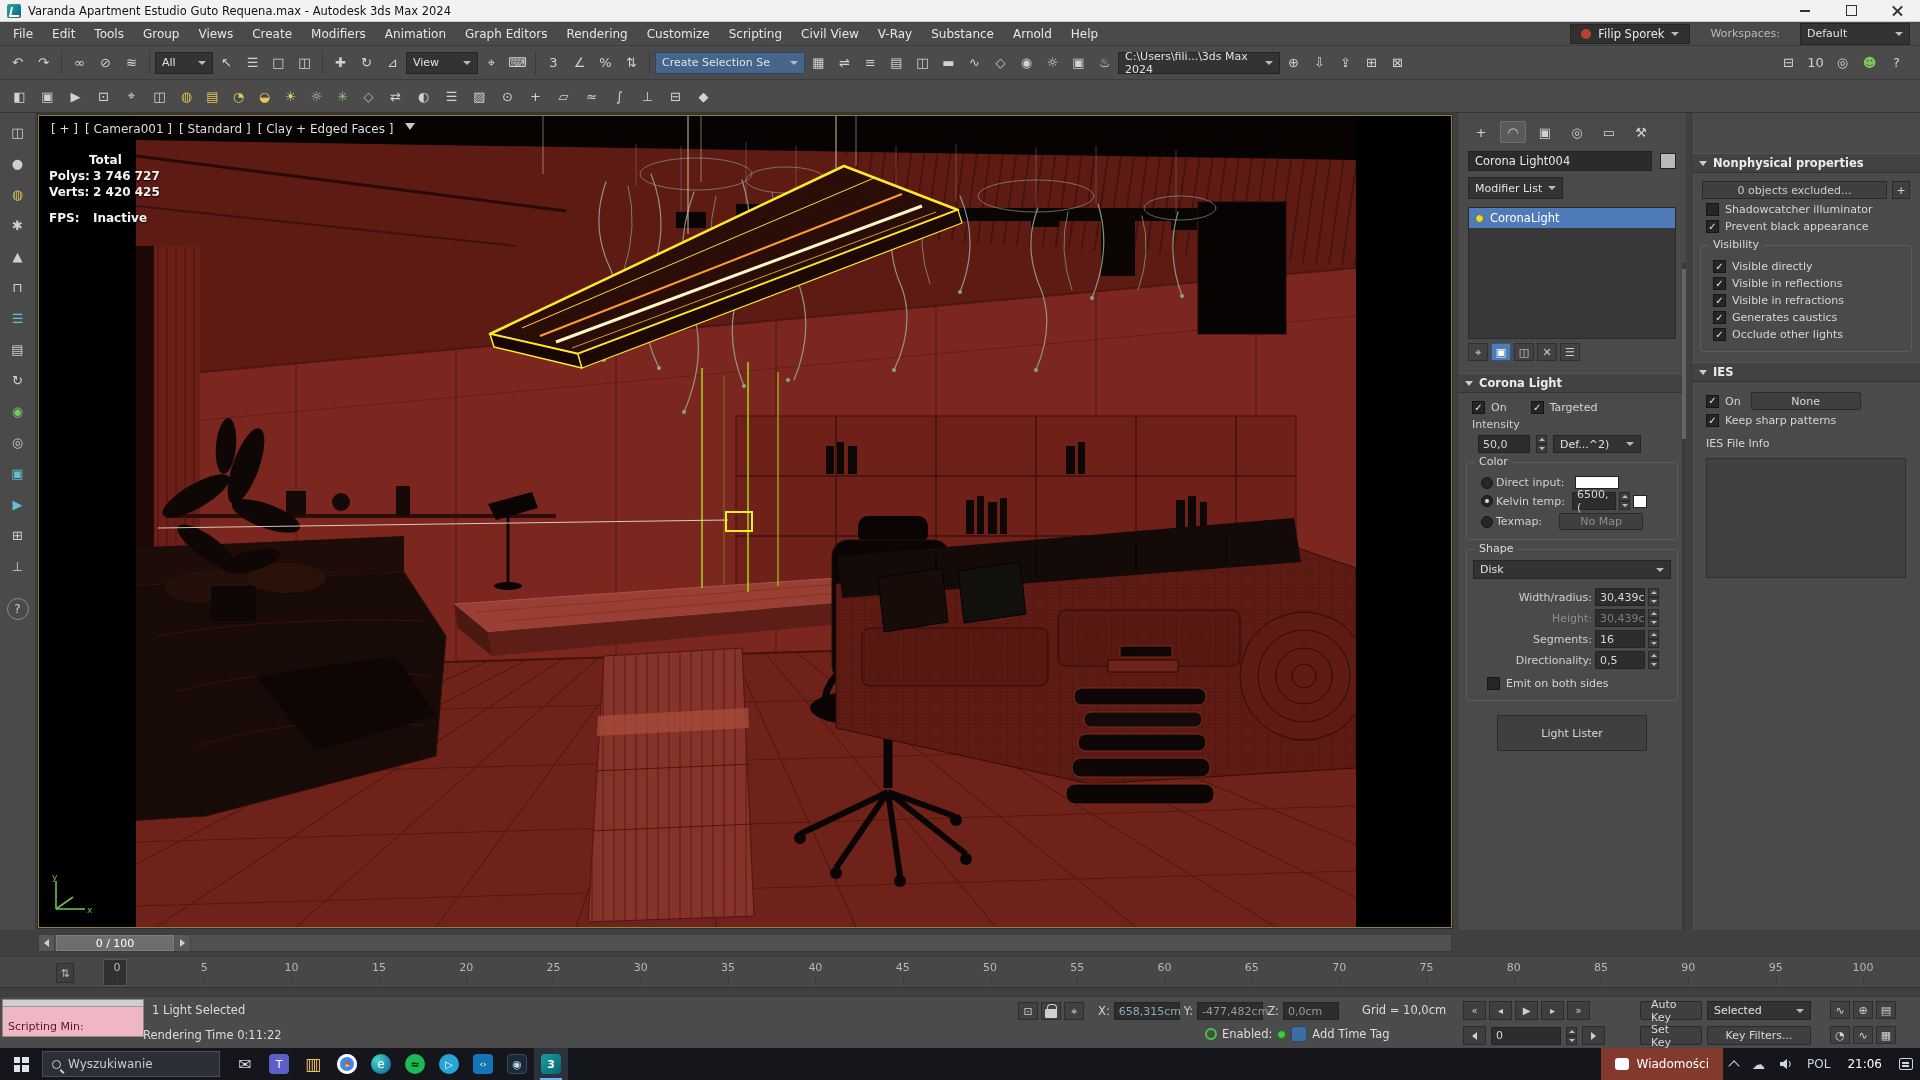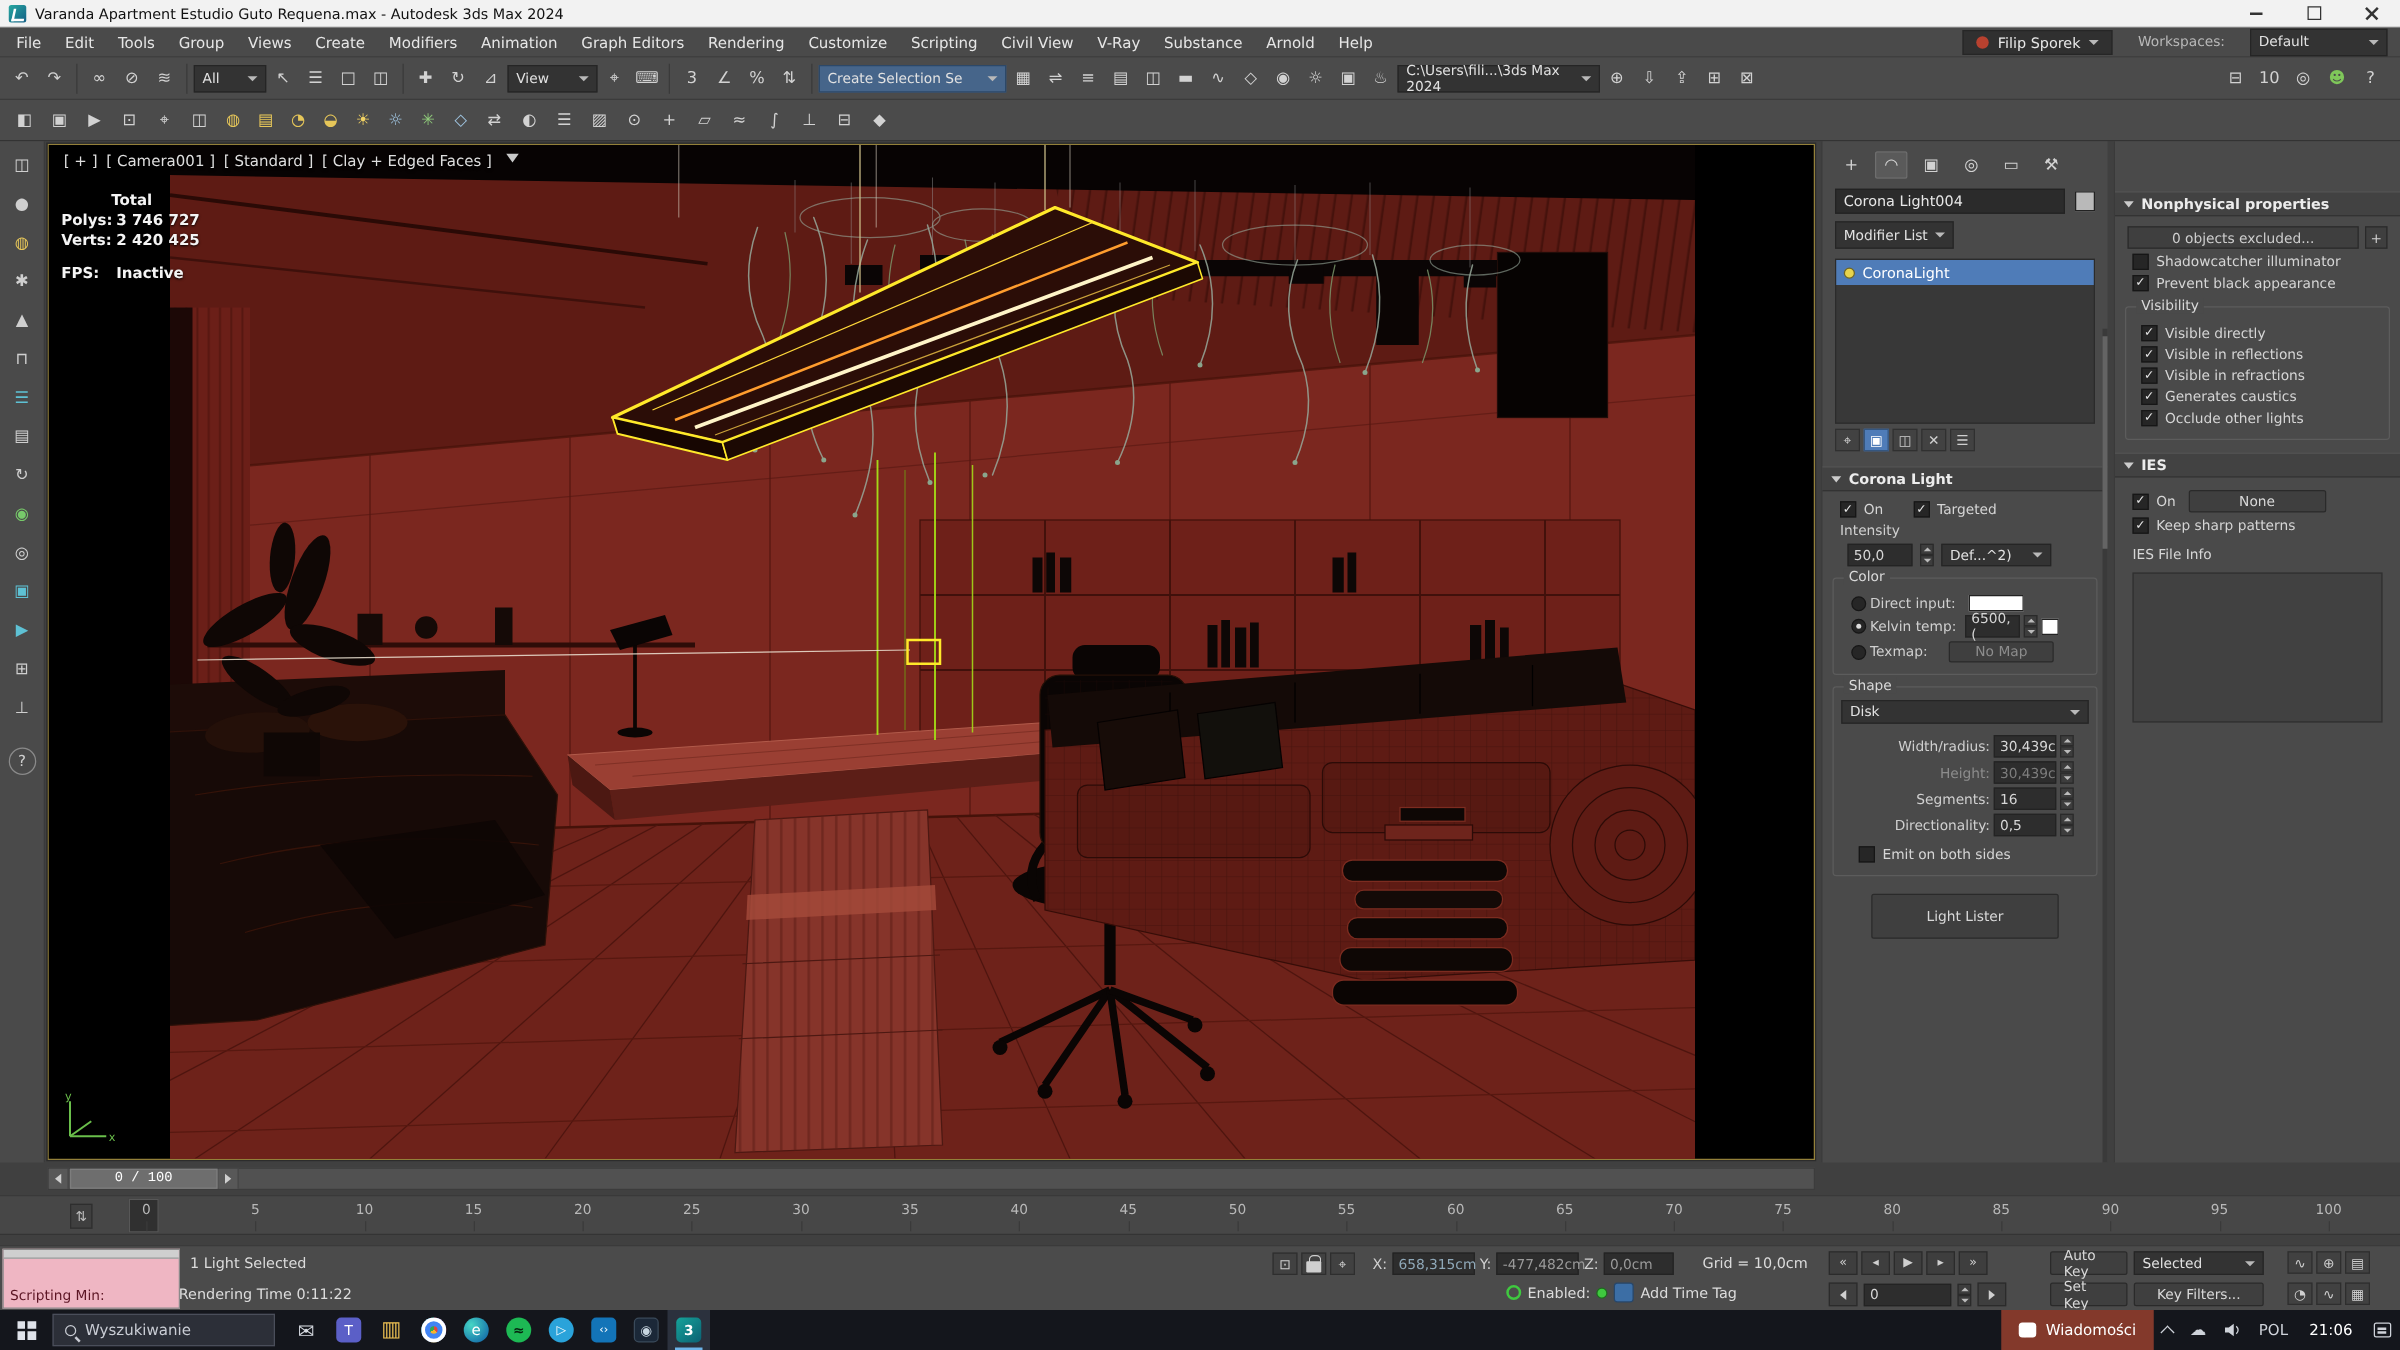--- a/index.html
+++ b/index.html
@@ -94,36 +94,36 @@
   
   #right-panel{position:absolute;left:1691px;top:113px;width:229px;height:817px;background:#4a4a4a;border-left:1px solid #3a3a3a;font-size:11px;color:#dcdcdc;padding-top:40px;}
   .exc-row{display:flex;align-items:center;gap:5px;margin:8px 10px 4px;}
   .exc-btn{flex:1;height:18px;background:#3f3f3f;border:1px solid #2a2a2a;display:flex;align-items:center;justify-content:center;color:#cfcfcf;}
   .plus-btn{width:18px;height:18px;background:#3f3f3f;border:1px solid #2a2a2a;display:flex;align-items:center;justify-content:center;color:#cfcfcf;}
   .ies-none{width:110px;height:18px;}
   .ies-box{margin:8px 14px;height:120px;background:#414141;border:1px solid #2f2f2f;}
   .ies-info{margin:10px 0 0 14px;color:#d6d6d6;}
 
   
-  #timeslider{position:absolute;left:38px;top:934px;width:1414px;height:18px;background:#515151;border:1px solid #3c3c3c;display:flex;align-items:center;font-family:Liberation Mono, monospace;}
+  #timeslider{position:absolute;left:38px;top:934px;width:1414px;height:18px;background:#515151;border:1px solid #3c3c3c;display:flex;align-items:center;}
   .ts-btn{width:16px;height:16px;background:#585858;border-right:1px solid #444;display:flex;align-items:center;justify-content:center;flex:none;}
   .tri-l{width:0;height:0;border-top:4px solid transparent;border-bottom:4px solid transparent;border-right:5px solid #cfcfcf;}
   .tri-r{width:0;height:0;border-top:4px solid transparent;border-bottom:4px solid transparent;border-left:5px solid #cfcfcf;}
   .ts-box{width:118px;height:16px;margin:0 1px;background:#6e6e6e;border:1px solid #7d7d7d;color:#fff;display:flex;align-items:center;justify-content:center;font-size:11px;}
   #ruler{position:absolute;left:0;top:956px;width:1920px;height:32px;background:#474747;border-top:1px solid #393939;border-bottom:1px solid #343434;}
   .ruler-mode{position:absolute;left:56px;top:6px;width:18px;height:20px;display:flex;align-items:center;justify-content:center;color:#bdbdbd;font-size:11px;background:#3f3f3f;border:1px solid #2e2e2e;}
   .ruler-ticks{position:absolute;left:100px;right:40px;top:4px;display:flex;justify-content:space-between;}
   .tick{width:34px;text-align:center;color:#b8b8b8;font-size:11px;position:relative;}
   .tick::after{content:"";position:absolute;left:50%;bottom:-11px;width:1px;height:8px;background:#3a3a3a;}
   .frame-marker{position:absolute;left:103px;top:2px;width:24px;height:27px;background:#2d2d2d;border:1px solid #5a5a5a;opacity:.85;}
 
   
   #statusbar{position:absolute;left:0;top:996px;width:1920px;height:52px;background:#4b4b4b;border-top:1px solid #3a3a3a;font-size:11.5px;color:#dcdcdc;}
   .sb-text{position:absolute;white-space:nowrap;}
-  .pink{position:absolute;left:2px;top:2px;width:142px;height:48px;background:#efb6c3;border:1px solid #8a8a8a;z-index:5;display:flex;align-items:flex-end;padding:3px 5px;color:#5c1524;font-size:11px;}
+  .pink{position:absolute;left:2px;top:2px;width:142px;height:38px;background:#efb6c3;border:1px solid #8a8a8a;z-index:5;display:flex;align-items:flex-end;padding:3px 5px;color:#5c1524;font-size:11px;}
   .pink::before{content:"";position:absolute;left:0;top:0;right:0;height:6px;background:#cfcfcf;border-bottom:1px solid #9a9a9a;}
   .sb-iconrow{position:absolute;display:flex;gap:3px;}
   .mini-ib{width:20px;height:18px;display:flex;align-items:center;justify-content:center;background:#414141;border:1px solid #2e2e2e;color:#cfcfcf;font-size:11px;}
   .lock{width:12px;height:9px;background:#cfcfcf;position:relative;margin-top:5px;border-radius:1px;}
   .lock::before{content:"";position:absolute;left:2px;top:-5px;width:8px;height:6px;border:1.5px solid #cfcfcf;border-bottom:none;border-radius:4px 4px 0 0;}
   .coordrow{position:absolute;display:flex;align-items:center;gap:4px;}
   .w84{width:66px;}
   .pb{width:23px;height:19px;background:#3e3e3e;border:1px solid #2b2b2b;display:flex;align-items:center;justify-content:center;color:#cfcfcf;font-size:10px;}
   .sb-row{position:absolute;display:flex;align-items:center;gap:5px;}
   .green-dot{width:9px;height:9px;border-radius:50%;background:#3fc93f;border:1px solid #1d6b1d;}

